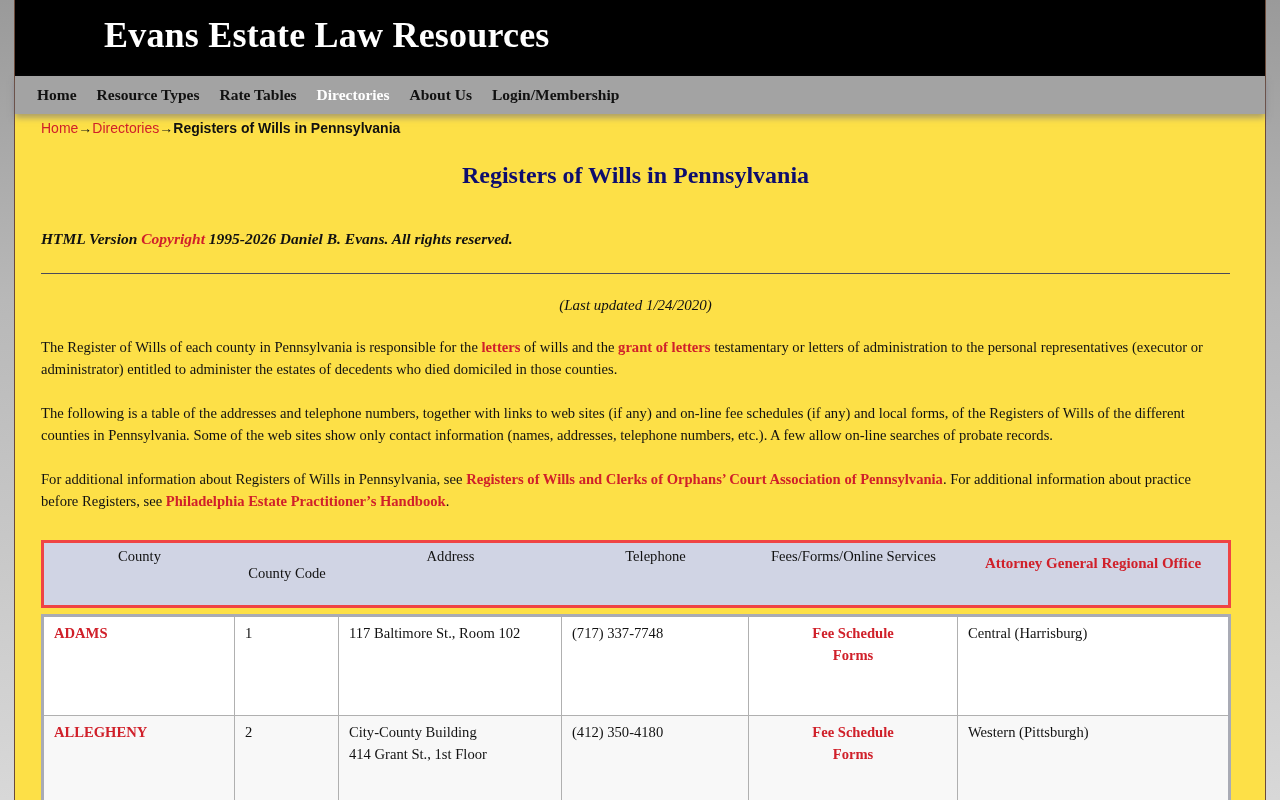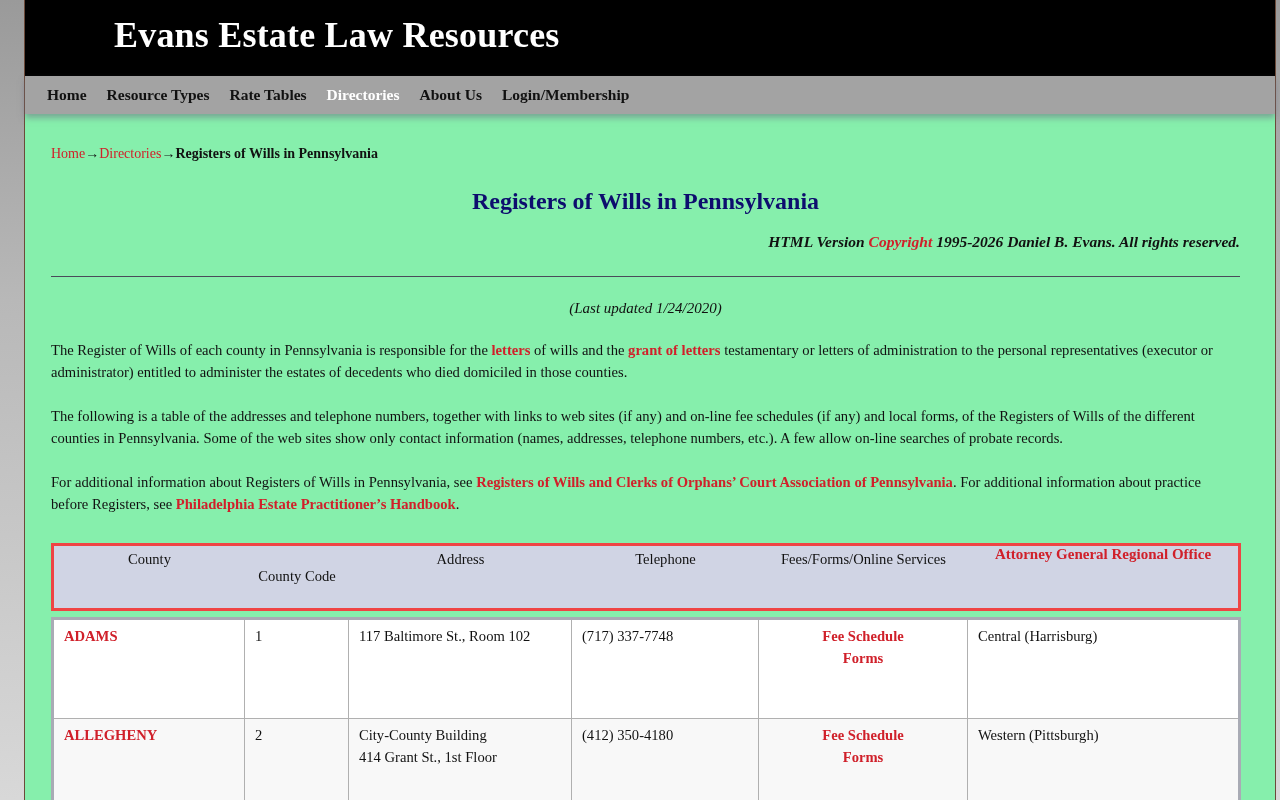--- a/index.html
+++ b/index.html
@@ -10,25 +10,25 @@
       height: 800px;
       overflow: hidden;
     }
     body {
       background: linear-gradient(to bottom, #9a9a9a 0px, #b8b8b8 300px, #d8d8d8 800px);
       font-family: "DejaVu Serif", "Liberation Serif", serif;
       color: #111;
     }
     .page {
       position: absolute;
-      left: 24px;
+      left: 14px;
       top: 0;
       width: 1252px;
       height: 800px;
-      background: #86efac;
+      background: #fde047;
       border-left: 1px solid #6b4a3a;
       border-right: 1px solid #6b4a3a;
     }
     .masthead {
       height: 76px;
       background: #000;
       position: relative;
     }
     .site-title {
       position: absolute;
@@ -60,47 +60,47 @@
       margin-right: 20px;
       cursor: pointer;
       white-space: nowrap;
     }
     .nav-item.active { color: #fff; }
 
     .content {
       padding: 0 35px 0 26px;
     }
     .breadcrumb {
-      margin-top: 32px;
+      margin-top: 6px;
       font-size: 14px;
-      font-family: Liberation Serif, serif;
+      font-family: Liberation Sans, sans-serif;
       white-space: nowrap;
     }
     .breadcrumb a {
       color: #d0202a;
       text-decoration: none;
     }
     .breadcrumb .arrow { color: #111; }
     .breadcrumb .current { font-weight: bold; color: #111; }
 
     .page-title {
       text-align: center;
       color: #0d0d6e;
       font-family: "Liberation Serif", "DejaVu Serif", serif;
       font-size: 24px;
       font-weight: bold;
       margin: 26px 0 0 0;
     }
     .copyright {
-      text-align: right;
+      text-align: left;
       font-style: italic;
       font-weight: bold;
       font-size: 15.5px;
       font-family: "Liberation Serif", "DejaVu Serif", serif;
-      margin-top: 18px;
+      margin-top: 41px;
     }
     .copyright a { color: #d0202a; text-decoration: none; }
     .divider {
       border: 0;
       border-top: 1px solid #4a4a5a;
       margin: 25px 0 0 0;
     }
     .updated {
       text-align: center;
       font-style: italic;
@@ -131,21 +131,21 @@
       border: 3px solid #ef4444;
       display: flex;
       font-family: "Liberation Serif", "DejaVu Serif", serif;
       font-size: 14.6px;
     }
     .th {
       text-align: center;
       padding-top: 5px;
     }
     .th.low { padding-top: 22px; }
-    .th.red { color: #d0202a; font-weight: bold; font-size: 15px; padding-top: 0; }
+    .th.red { color: #d0202a; font-weight: bold; font-size: 15px; padding-top: 12px; }
 
     .table-body {
       margin-top: 6px;
       width: 1190px;
       border: 3px solid #a9abb5;
       border-bottom: none;
       font-family: "Liberation Serif", "DejaVu Serif", serif;
       font-size: 14.6px;
     }
     .tr {

